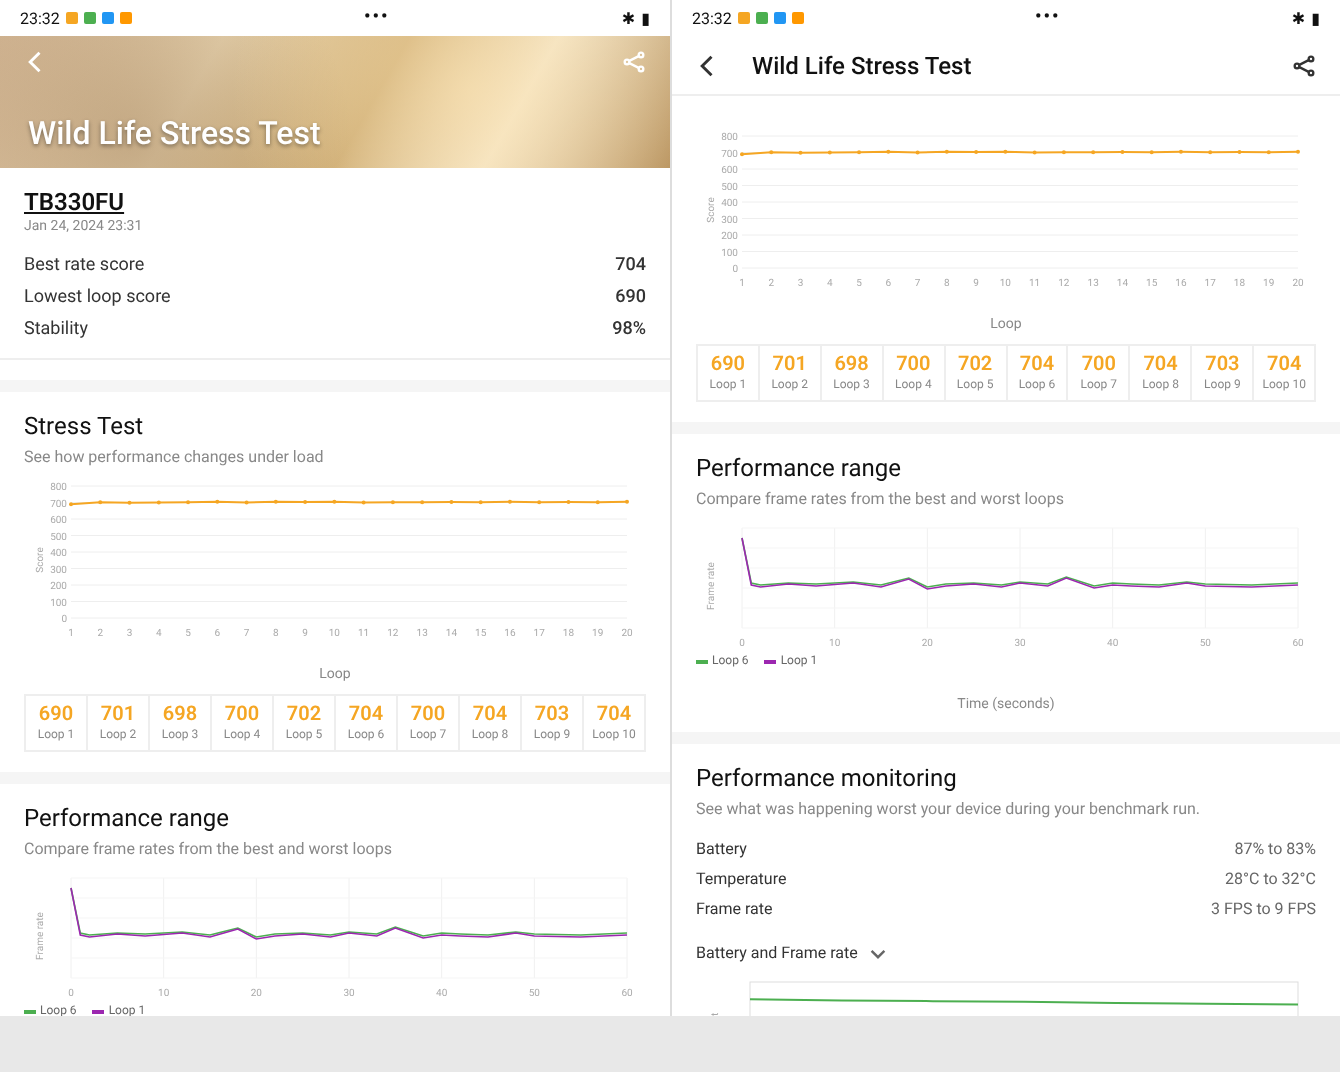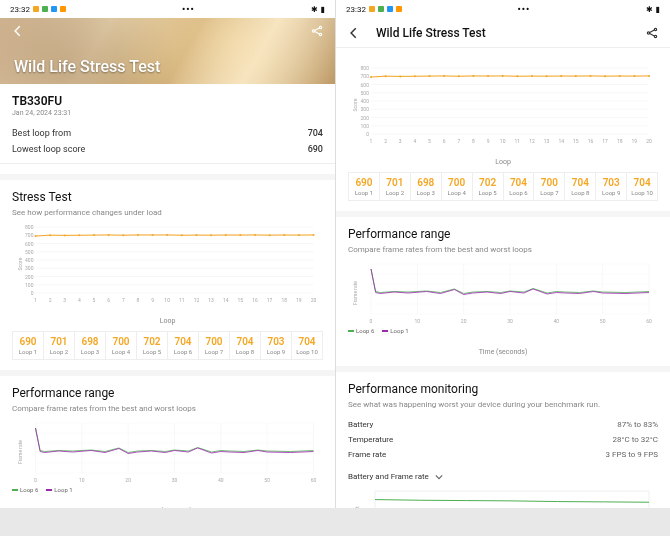--- a/index.html
+++ b/index.html
@@ -18,21 +18,21 @@
 .icon-btn { width: 20px; height: 20px; display: flex; align-items: center; justify-content: center; cursor: pointer; }
 .icon-btn svg { width: 14px; height: 14px; }
 
 .header2 { height: 30px; background: #fff; display: flex; align-items: center; padding: 0 8px; border-bottom: 1px solid #eee; }
 .header2 .title { font-size: 12px; font-weight: 500; color: #111; margin-left: 12px; flex: 1; }
 
 .content { flex: 1; overflow-y: auto; background: #f5f5f5; }
 .content::-webkit-scrollbar { width: 0; }
 
 .card { background: #fff; margin: 0 0 6px 0; padding: 10px 12px; }
-.device { font-size: 12px; font-weight: 600; color: #111; }
+.device { font-size: 12px; font-weight: 600; color: #111; text-decoration: underline; }
 .device-sub { font-size: 7px; color: #888; margin-top: 1px; }
 .metrics { margin-top: 8px; }
 .metric-row { display: flex; justify-content: space-between; align-items: center; padding: 3px 0; font-size: 9px; color: #333; }
 .metric-row .val { font-weight: 500; }
 .divider { border-top: 1px solid #eee; margin: 6px -12px 0; }
 .userguide { display: flex; justify-content: space-between; align-items: center; padding-top: 6px; }
 .userguide span { font-size: 8px; font-weight: 600; letter-spacing: 0.5px; color: #333; }
 
 .sec-title { font-size: 12px; font-weight: 400; color: #111; }
 .sec-sub { font-size: 8px; color: #888; margin-top: 4px; }
@@ -99,26 +99,30 @@
     </div>
     <div class="hero-title">Wild Life Stress Test</div>
   </div>
 
   <div class="content">
     <div class="card">
       <div class="device">TB330FU</div>
       <div class="device-sub">Jan 24, 2024 23:31</div>
       <div class="metrics" id="metrics1">
           <div class="metric-row">
-            <span>Best loop from</span>
+            <span>Best rate score</span>
             <span class="val">704</span>
           </div>
           <div class="metric-row">
             <span>Lowest loop score</span>
             <span class="val">690</span>
+          </div>
+          <div class="metric-row">
+            <span>Stability</span>
+            <span class="val">98%</span>
           </div>
         </div>
       <div class="divider"></div>
     </div>
 
     <div class="card">
       <div class="sec-title">Stress Test</div>
       <div class="sec-sub">See how performance changes under load</div>
       <div class="chart">
         <svg viewBox="0 0 300 78" id="stress-svg-1">

